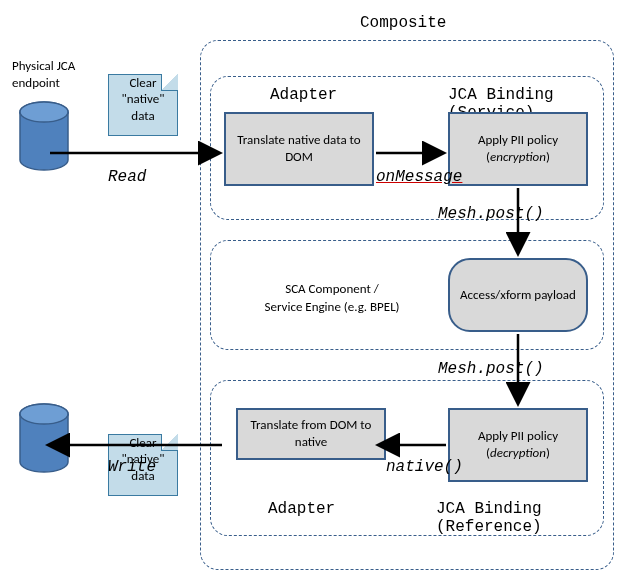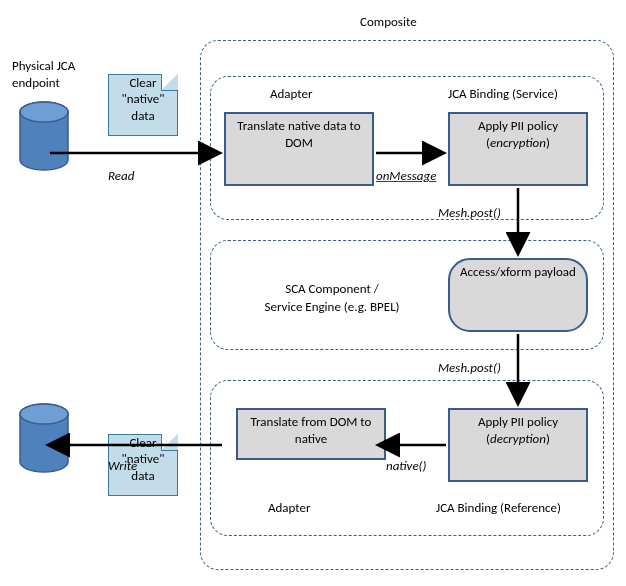--- a/index.html
+++ b/index.html
@@ -1,21 +1,21 @@
 <!DOCTYPE html>
 <html><head>
 <meta charset="utf-8">
 <style>
 * { box-sizing: border-box; margin: 0; padding: 0; }
 body { font-family: Calibri, Arial, sans-serif; font-size: 13px; width: 626px; height: 586px; background: #fff; position: relative; color: #000; }
 .canvas { position: relative; width: 626px; height: 586px; }
 .el { position: absolute; }
-.box { background: #d9d9d9; border: 2px solid #385d8a; display: flex; justify-content: center; text-align: center; padding: 4px; line-height: 1.3; }
+.box { background: #d9d9d9; border: 2px solid #385d8a; display: flex; align-items: center; justify-content: center; text-align: center; padding: 4px; line-height: 1.3; }
 .dashed-box { border: 1.5px dashed #385d8a; border-radius: 18px; background: transparent; }
-.lbl { font-size: 13px; }
+.lbl { font-size: 16px; font-family: Liberation Mono, monospace; }
 .italic { font-style: italic; }
 .ul { text-decoration: underline; text-decoration-color: #c00; }
 .note { background: #c3dce9; border: 1px solid #3a7aa1; position: relative; line-height: 1.25; text-align: center; }
 .note::before { content: ''; position: absolute; top: -1px; right: -1px; width: 16px; height: 16px; background: linear-gradient(135deg, #fff 50%, #c3dce9 50%); border-left: 1px solid #3a7aa1; border-bottom: 1px solid #3a7aa1; }
 .cyl { position: absolute; }
 .cyl svg { display: block; }
 .arrow { position: absolute; pointer-events: none; }
 </style>
 </head>
 <body>

